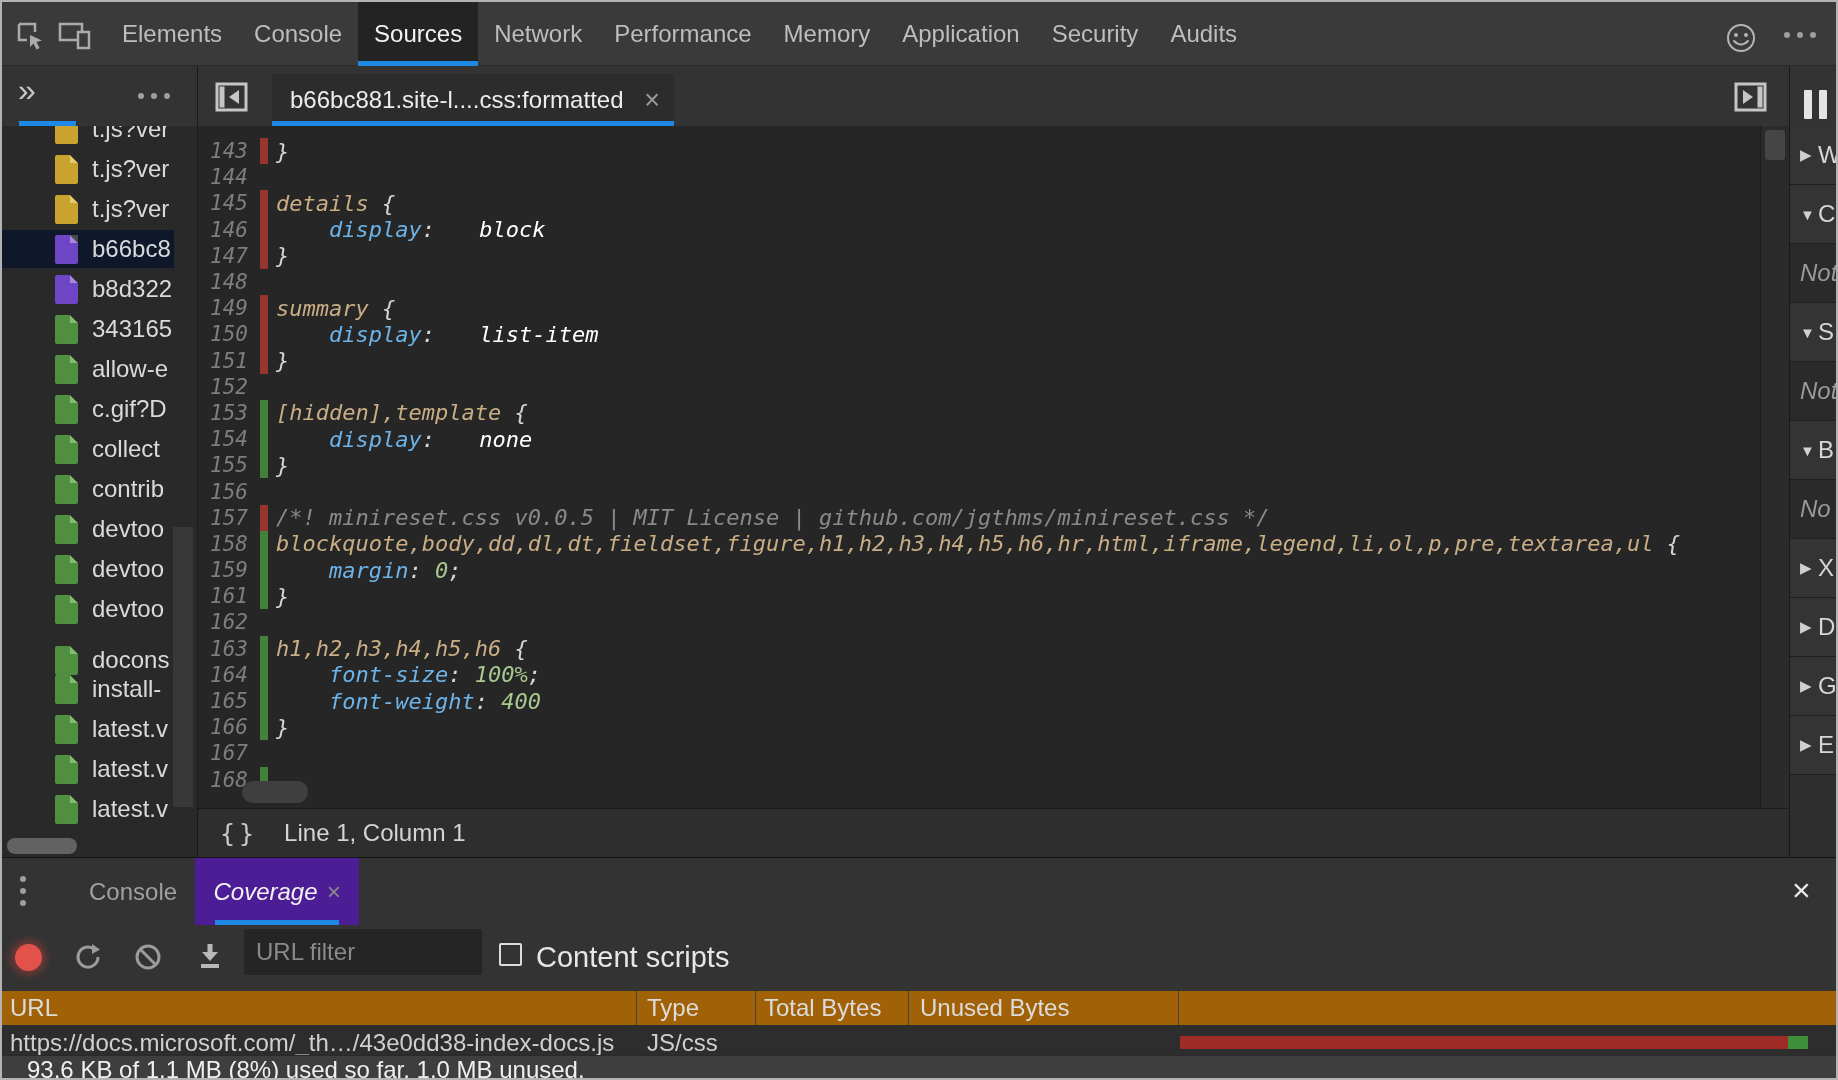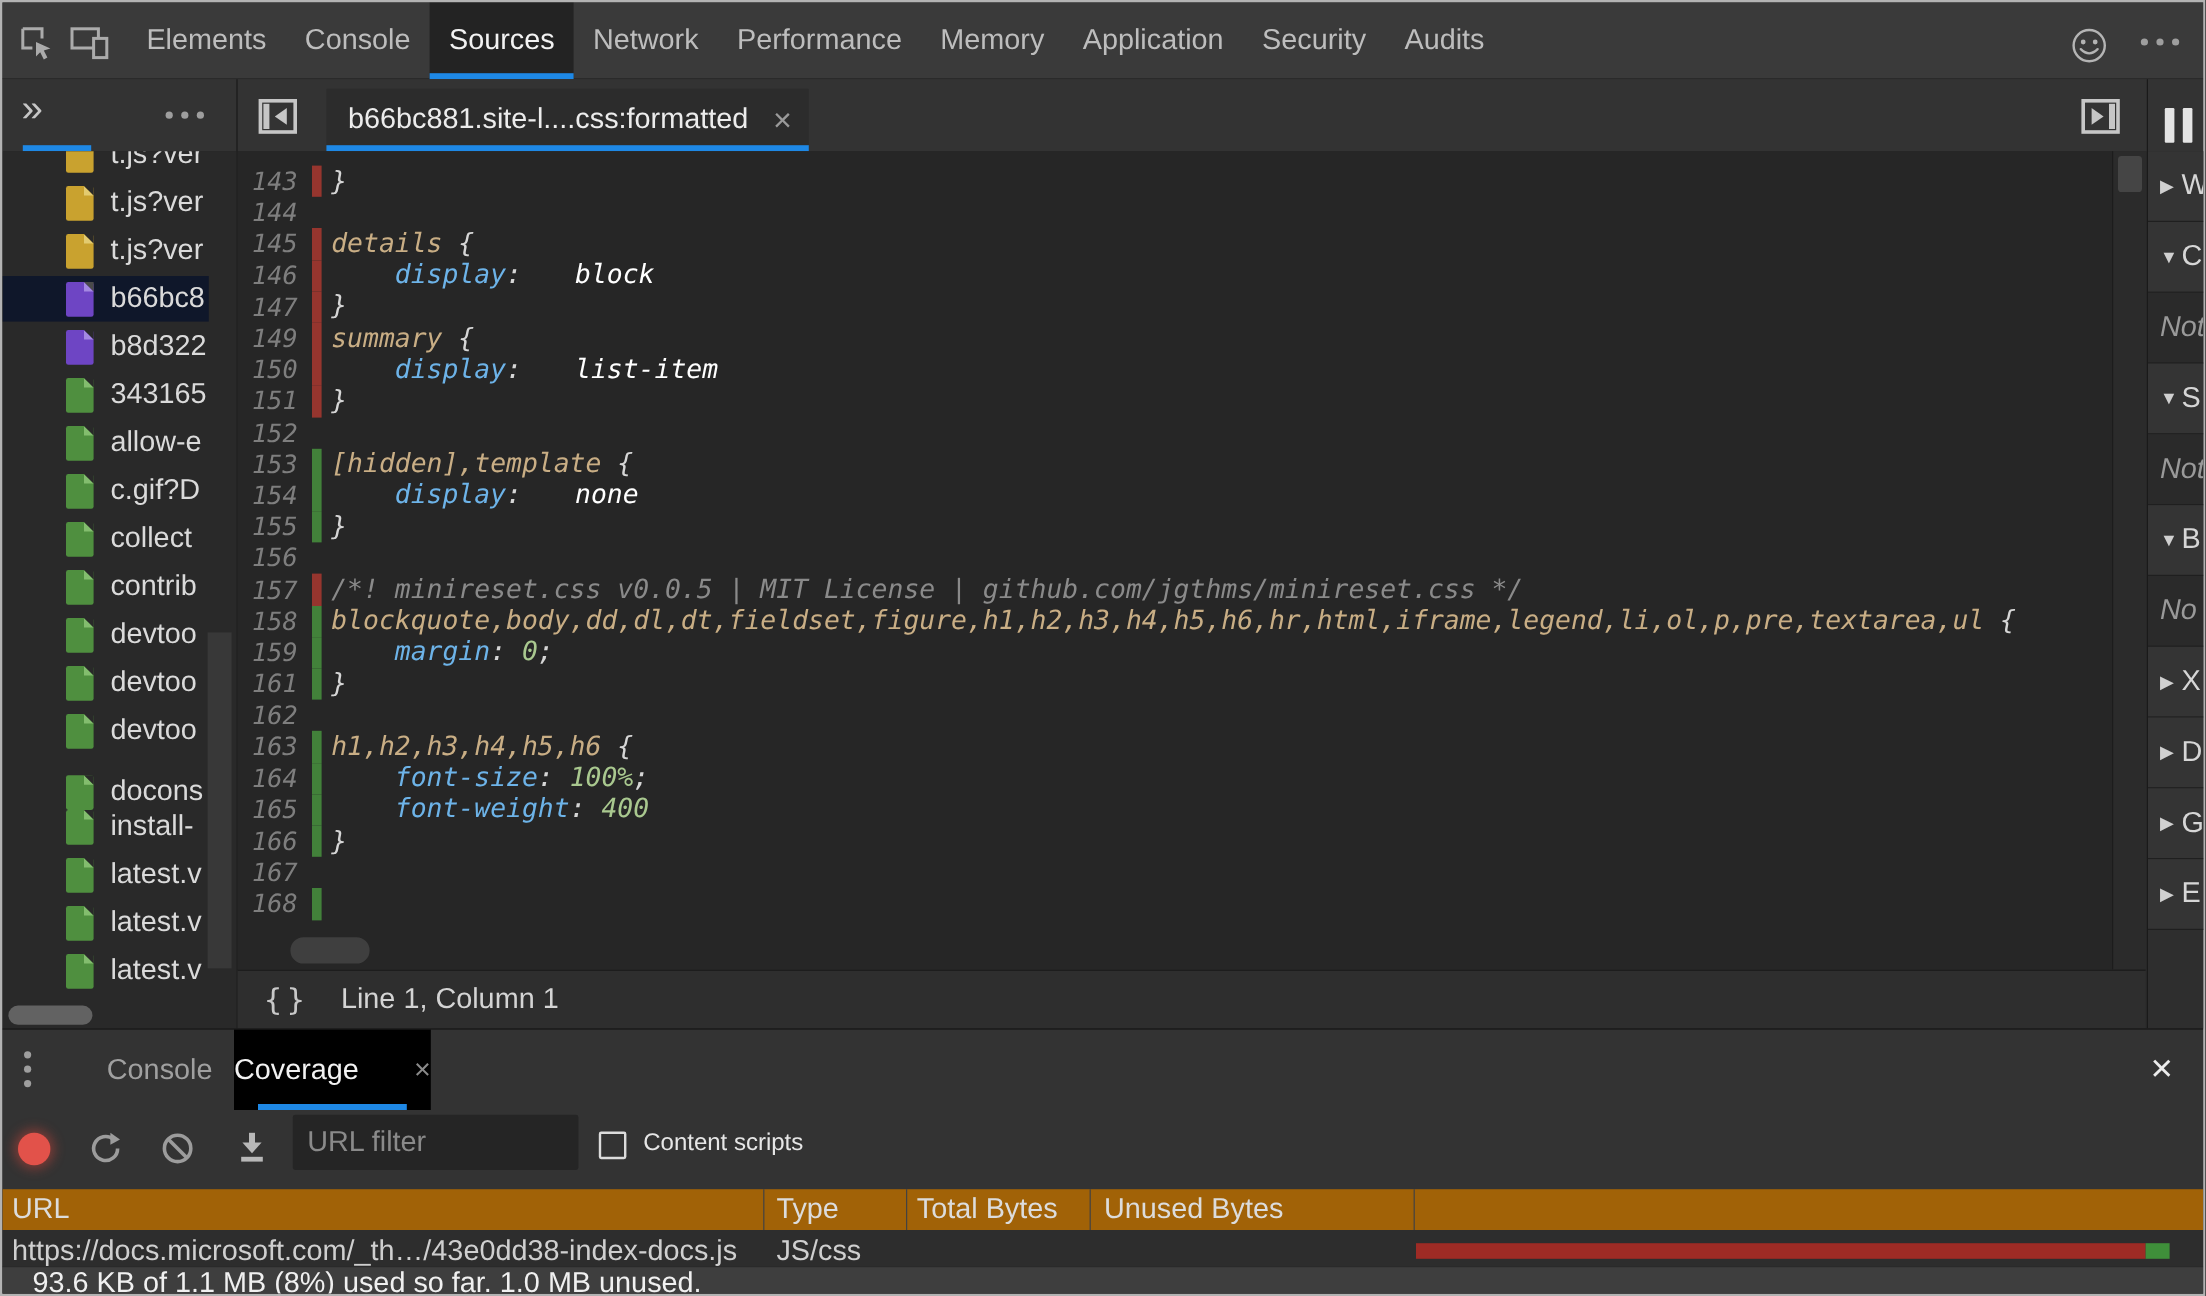--- a/index.html
+++ b/index.html
@@ -95,39 +95,39 @@
   .dbg-row.header .lbl{font-size:24px;color:#d6d6d6;white-space:nowrap;}
   .dbg-row.content{background:#2a2a2a;}
   .dbg-row.content .lbl{font-style:italic;font-size:24px;color:#999;margin-left:10px;white-space:nowrap;}
 
   
   #drawer{position:absolute;left:0;top:855px;width:100%;height:225px;background:#333;
     border-top:1px solid #141414;}
   #drawer-menu{position:absolute;left:18px;top:18px;}
   #drawer-tab-console{position:absolute;left:87px;top:0;height:67px;display:flex;align-items:center;
     font-size:24px;color:#a0a0a0;}
-  #drawer-tab-coverage{position:absolute;left:193px;top:0;width:164px;height:67px;background:#000000;
-    display:flex;align-items:center;justify-content:space-between;}
+  #drawer-tab-coverage{position:absolute;left:193px;top:0;width:164px;height:67px;background:#4c1d95;
+    display:flex;align-items:center;justify-content:center;font-style:italic;}
   #drawer-tab-coverage .lbl{font-size:24px;color:#f2f2f2;}
   #drawer-tab-coverage .tab-close{font-size:24px;color:#8a8a8a;margin-left:9px;}
   #drawer-tab-coverage::after{content:'';position:absolute;left:20px;bottom:0;width:124px;height:5px;
     background:var(--accent);}
   #drawer-close{position:absolute;left:1790px;top:14px;font-size:32px;color:#ececec;}
 
   #coverage-toolbar{position:absolute;left:0;top:67px;width:100%;height:66px;}
   #record-btn{position:absolute;left:13px;top:19px;width:27px;height:27px;border-radius:50%;
     background:var(--record-red);box-shadow:0 0 10px 3px rgba(226,70,60,.45);}
   .cicon{position:absolute;top:17px;}
   #url-filter{position:absolute;left:242px;top:4px;width:238px;height:46px;background:#252525;
     border:none;border-radius:2px;color:#cfcfcf;font-size:24px;padding-left:12px;outline:none;
     font-family:"Liberation Sans",sans-serif;}
   #url-filter::placeholder{color:#8a8a8a;}
   #content-scripts-box{position:absolute;left:497px;top:18px;width:23px;height:23px;
     border:2px solid #dcdcdc;border-radius:2px;background:transparent;}
-  #content-scripts-label{position:absolute;left:534px;top:16px;font-size:20px;color:#e6e6e6;}
+  #content-scripts-label{position:absolute;left:534px;top:16px;font-size:29px;color:#e6e6e6;}
 
   #coverage-table{position:absolute;left:0;top:133px;width:100%;height:64px;}
   #cov-header{position:absolute;left:0;top:0;width:100%;height:34px;background:#a16207;}
   #cov-header span{position:absolute;top:3px;font-size:24px;color:#dcdcdc;}
   .colsep{position:absolute;top:0;width:1px;height:64px;background:#424242;}
   #cov-row{position:absolute;left:0;top:34px;width:100%;height:30px;background:#2d2d2d;}
   #cov-row .cell{position:absolute;top:4px;font-size:24px;color:#cfcfcf;white-space:nowrap;}
   #cov-row .num{text-align:right;margin-top:48px;}
   #cov-row .pct{color:#9a9a9a;margin-left:16px;}
   #row-bar-red{position:absolute;left:1178px;top:11px;width:608px;height:13px;background:var(--bar-red);}
@@ -320,20 +320,25 @@
         <span class="gutter">146</span>
         <span class="cov red"></span>
         <span class="code-text"><span class="tk-p">    </span><span class="tk-prop">display</span><span class="tk-p">: </span><span class="tk-val">block</span></span>
       </div>
       <div class="code-line">
         <span class="gutter">147</span>
         <span class="cov red"></span>
         <span class="code-text"><span class="tk-p">}</span></span>
       </div>
       <div class="code-line">
+        <span class="gutter">148</span>
+        <span class="cov"></span>
+        <span class="code-text"></span>
+      </div>
+      <div class="code-line">
         <span class="gutter">149</span>
         <span class="cov red"></span>
         <span class="code-text"><span class="tk-sel">summary</span><span class="tk-p"> {</span></span>
       </div>
       <div class="code-line">
         <span class="gutter">150</span>
         <span class="cov red"></span>
         <span class="code-text"><span class="tk-p">    </span><span class="tk-prop">display</span><span class="tk-p">: </span><span class="tk-val">list-item</span></span>
       </div>
       <div class="code-line">

